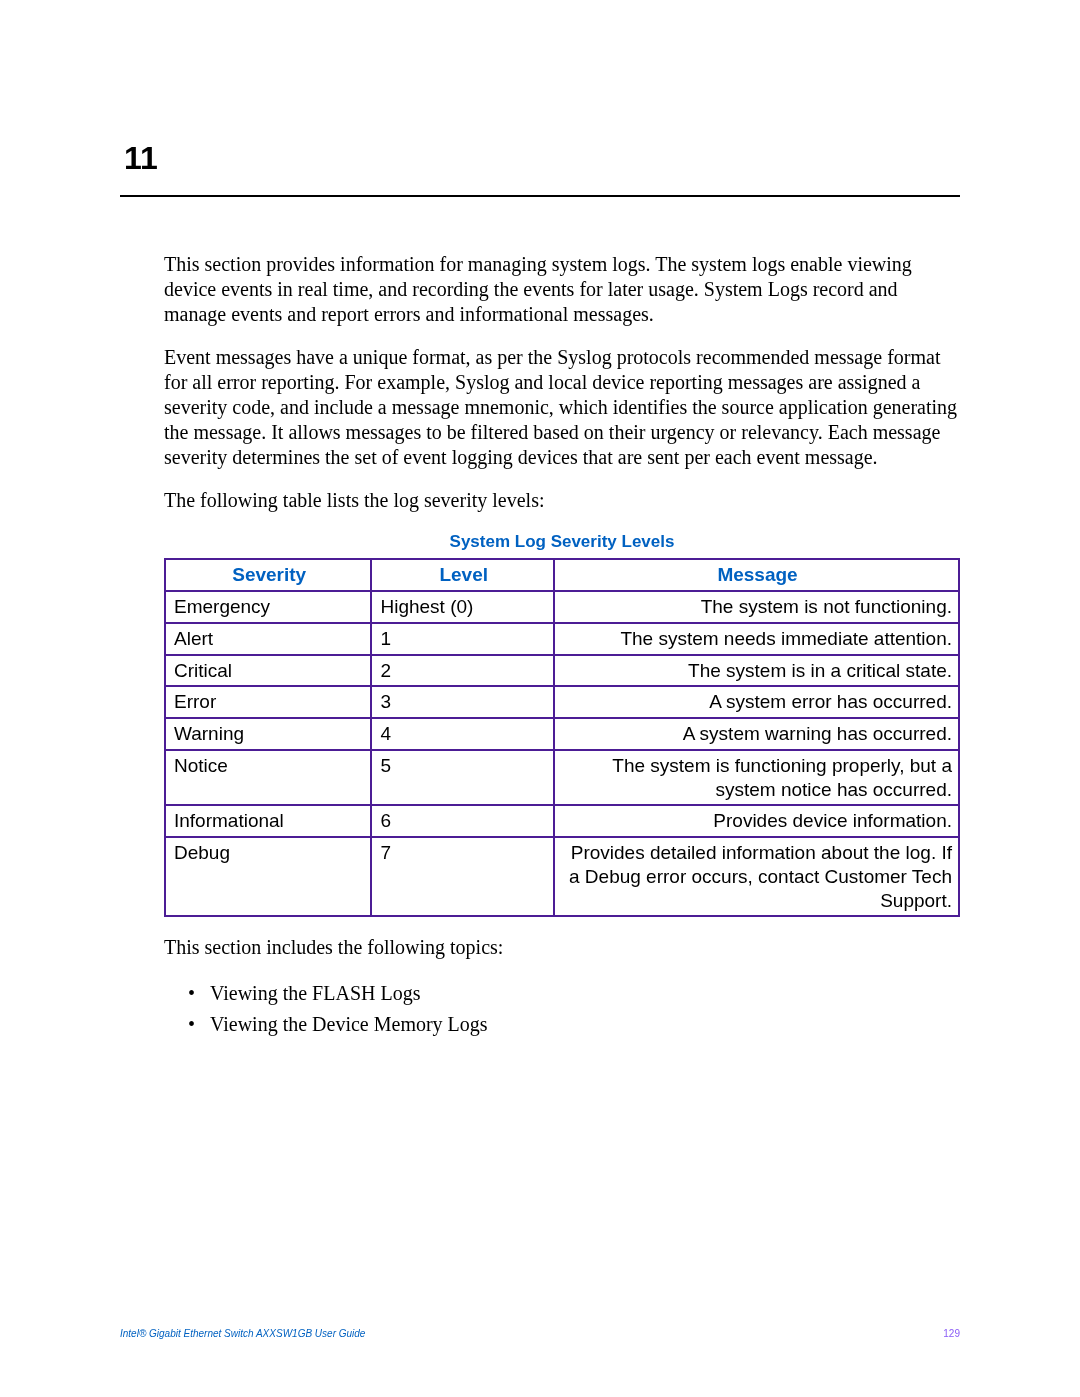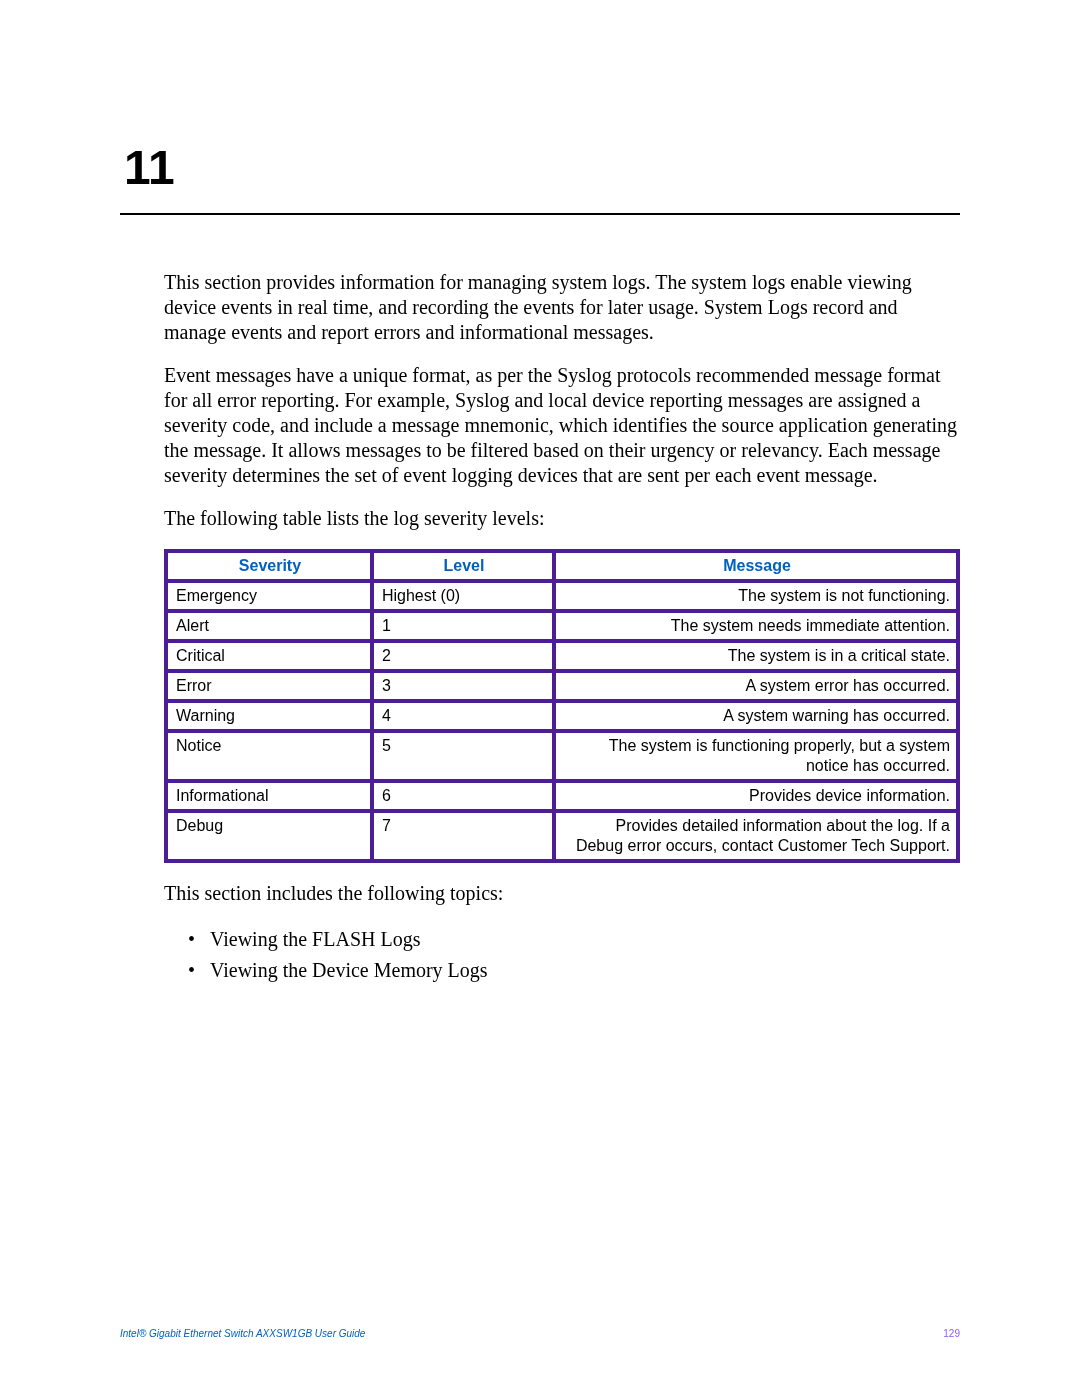--- a/index.html
+++ b/index.html
@@ -18,21 +18,21 @@
   .chapter-header {
     display: flex;
     align-items: baseline;
     border-bottom: 2px solid #000;
     padding-bottom: 18px;
     margin-bottom: 55px;
   }
   .chapter-number {
     font-family: Arial, Helvetica, sans-serif;
     font-weight: bold;
-    font-size: 48px;
+    font-size: 32px;
     margin-right: 20px;
     margin-left: 4px;
   }
   .chapter-title {
     font-family: Arial, Helvetica, sans-serif;
     font-weight: bold;
     font-size: 40px;
   }
   .body-text {
     margin-left: 44px;
@@ -49,23 +49,23 @@
     color: #0061c1;
     text-align: center;
     margin: 10px 0 6px 0;
   }
   table.severity {
     border-collapse: collapse;
     width: 100%;
     margin-bottom: 18px;
   }
   table.severity th, table.severity td {
-    border: 4px solid #4c1d95;
+    border: 2px solid #4c1d95;
     font-family: Arial, Helvetica, sans-serif;
-    font-size: 16px;
+    font-size: 19px;
     text-align: left;
     vertical-align: top;
     padding: 3px 6px 3px 8px;
   }
   table.severity th {
     font-weight: bold;
     color: #0061c1;
     text-align: center;
   }
   table.severity td:nth-child(1) { width: 26%; }
@@ -110,20 +110,21 @@
 
   <div class="chapter-header">
     <span class="chapter-number">11</span>
   </div>
 
   <div class="body-text">
     <p>This section provides information for managing system logs. The system logs enable viewing device events in real time, and recording the events for later usage. System Logs record and manage events and report errors and informational messages.</p>
     <p>Event messages have a unique format, as per the Syslog protocols recommended message format for all error reporting. For example, Syslog and local device reporting messages are assigned a severity code, and include a message mnemonic, which identifies the source application generating the message. It allows messages to be filtered based on their urgency or relevancy. Each message severity determines the set of event logging devices that are sent per each event message.</p>
     <p>The following table lists the log severity levels:</p>
 
+    <div class="table-title">System Log Severity Levels</div>
 
     <table class="severity">
       <thead>
         <tr>
           <th>Severity</th>
           <th>Level</th>
           <th>Message</th>
         </tr>
       </thead>
       <tbody id="severity-tbody">

